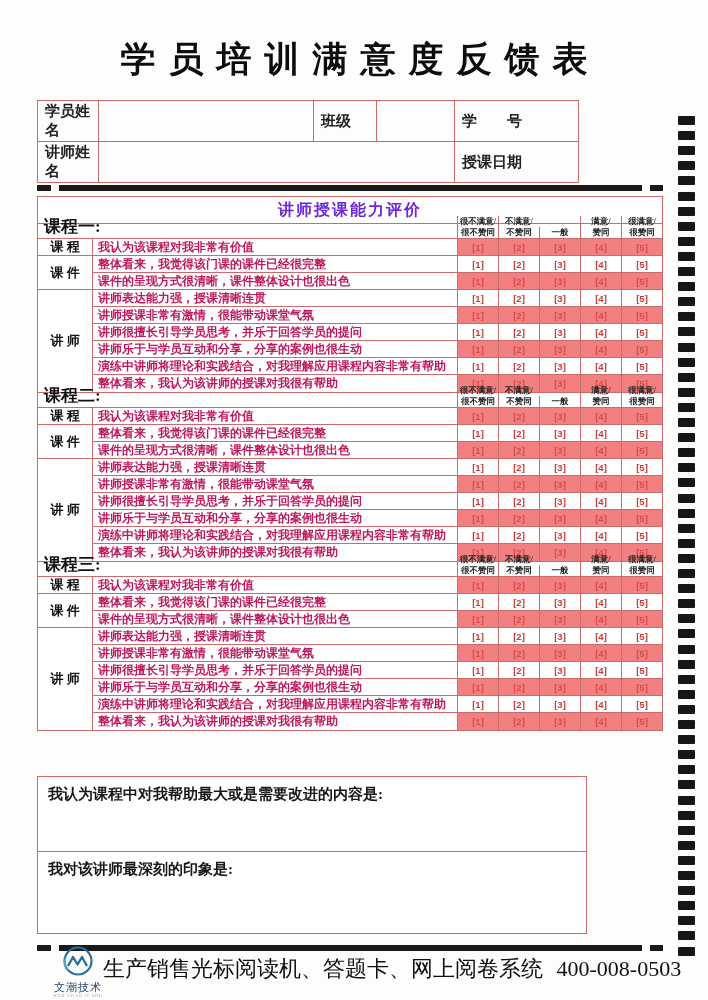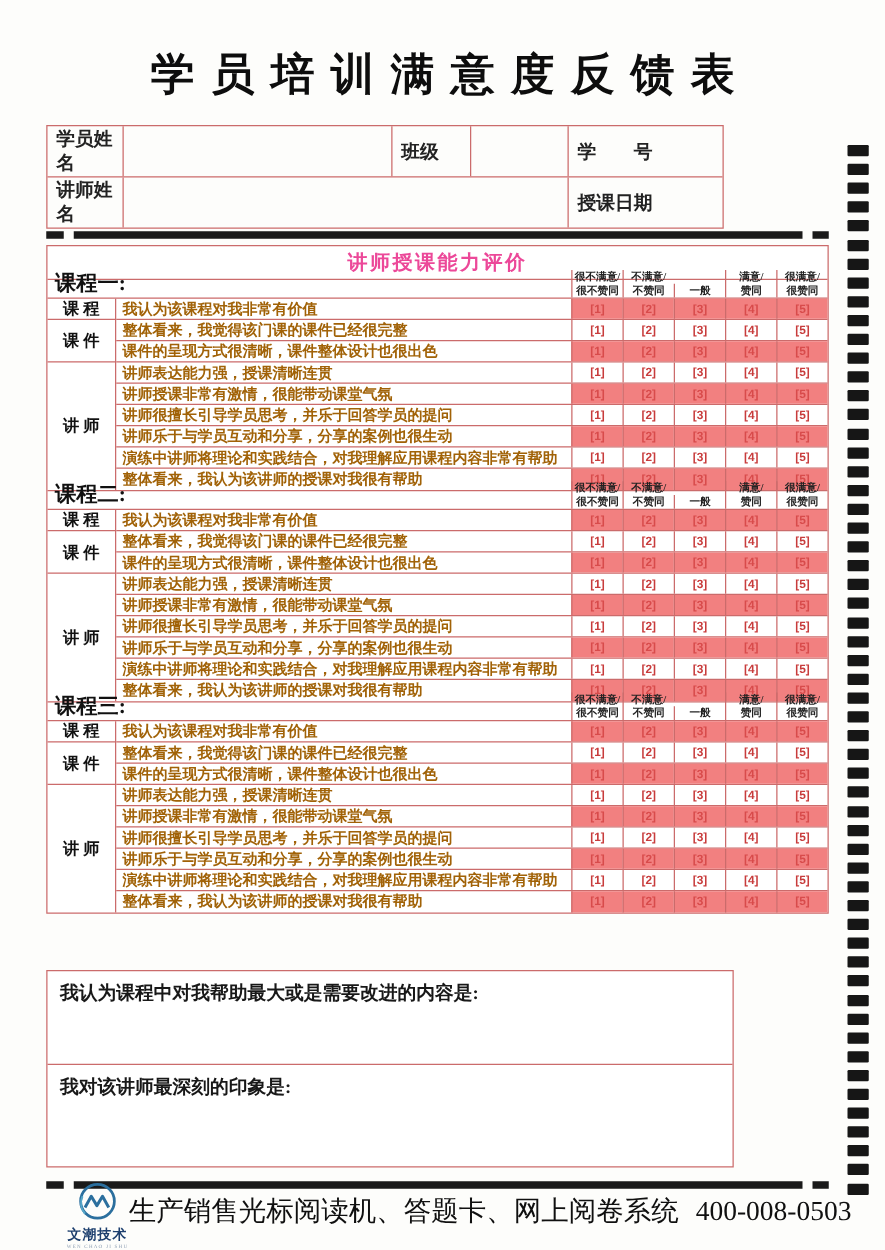--- a/index.html
+++ b/index.html
@@ -29,51 +29,51 @@
   
   .bar{position:absolute;left:37px;width:626px;height:6px;display:flex;align-items:stretch;}
   .bar .sq{width:14px;background:var(--ink);}
   .bar .gap{width:8px;}
   .bar .ln{flex:1;background:var(--ink);}
   .bar .sq2{width:13px;background:var(--ink);}
 
   
   .eval-table{position:absolute;left:37px;top:196px;width:626px;border:1px solid var(--border_red);box-sizing:border-box;background:#fff;}
   .eval-title{height:26px;display:flex;align-items:center;justify-content:center;
-    font-size:16px;font-weight:700;letter-spacing:2px;color:#ec4899;}
+    font-size:16px;font-weight:700;letter-spacing:2px;color:#6d28d9;}
   .course-head{display:flex;height:16px;border-top:1px solid var(--border_red);border-bottom:1px solid var(--border_red);box-sizing:border-box;align-items:flex-end;}
   .course-title{flex:1;display:flex;align-items:center;padding-left:6px;font-size:17px;font-weight:700;color:#111;}
   .rh{width:41px;box-sizing:border-box;border-left:1px solid var(--border_red);
     display:flex;align-items:center;justify-content:center;text-align:center;
     font-size:8.5px;line-height:1.3;white-space:pre-line;color:#222;font-weight:600;}
   .course-body{display:flex;text-align:center;}
   .group-col{width:55px;box-sizing:border-box;border-right:1px solid var(--border_red);display:flex;flex-direction:column;}
   .group-cell{box-sizing:border-box;display:flex;align-items:center;justify-content:center;
     font-size:13px;font-weight:700;color:#111;}
   .group-cell.gb{border-bottom:1px solid var(--border_red);}
   .rows-col{flex:1;display:flex;flex-direction:column;}
   .c-row{display:flex;height:17px;box-sizing:border-box;border-bottom:1px solid var(--border_red);}
   .c-row:last-child{border-bottom:none;}
   .stmt{flex:1;font-size:12px;font-weight:600;line-height:15px;padding-left:5px;
-    display:flex;align-items:center;white-space:nowrap;overflow:hidden;color:#a16207;}
+    display:flex;align-items:center;white-space:nowrap;overflow:hidden;color:#be185d;}
   .rate{width:41px;box-sizing:border-box;border-left:1px solid var(--border_red);
     display:flex;align-items:center;justify-content:center;
     font-size:9.5px;font-weight:700;color:var(--rating_red);font-family:"Liberation Sans","DejaVu Sans",sans-serif;}
   .c-row.pink .rate{background:var(--cell_pink);color:var(--rating_on_pink);}
 
   
   .comments{position:absolute;left:37px;top:776px;width:550px;border:1px solid var(--border_red);box-sizing:border-box;background:#fff;}
   .comment-box{box-sizing:border-box;}
   .comment-box.first{height:75px;border-bottom:1px solid var(--border_red);}
   .comment-box.second{height:81px;}
   .comment-label{font-size:15px;font-weight:600;color:#181818;padding:8px 0 0 10px;}
 
   
   .footer-logo{position:absolute;left:46px;top:945px;width:64px;text-align:center;}
-  .footer-logo .company{font-size:11px;font-weight:700;color:#1d3f6e;line-height:11px;margin-top:-1px;letter-spacing:1px;}
+  .footer-logo .company{font-size:11px;font-weight:400;color:#1d3f6e;line-height:11px;margin-top:-1px;letter-spacing:1px;}
   .footer-logo .company-sub{font-size:4px;color:#8a9bb0;letter-spacing:1px;line-height:5px;}
   .footer-line{position:absolute;left:103px;top:952px;width:570px;font-size:22px;color:#101010;line-height:34px;white-space:nowrap;}
   .footer-line .phone{margin-left:8px;font-family:"Liberation Serif","DejaVu Serif",serif;}
 
   
   .timing-mark{position:absolute;left:678px;width:17px;height:9px;background:#161616;border-radius:1px;}
 </style>
 </head>
 <body>
 

